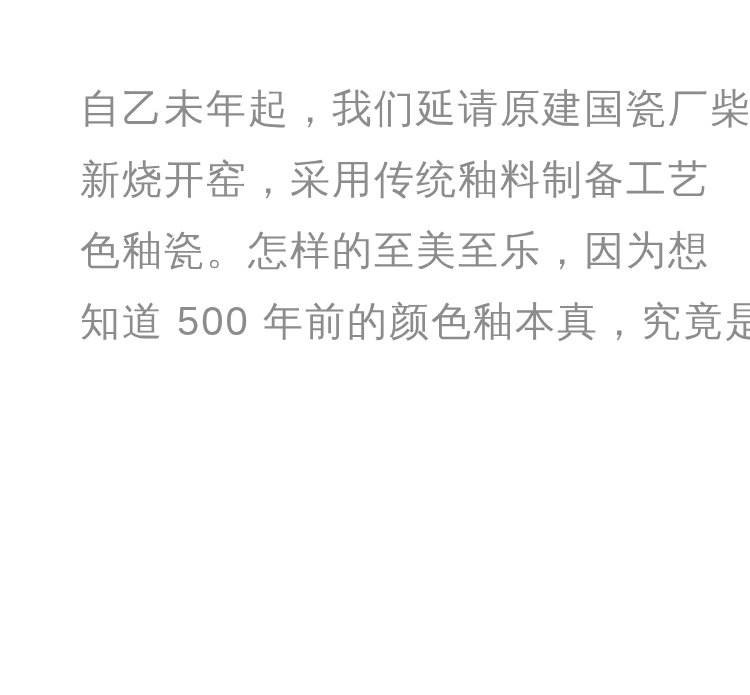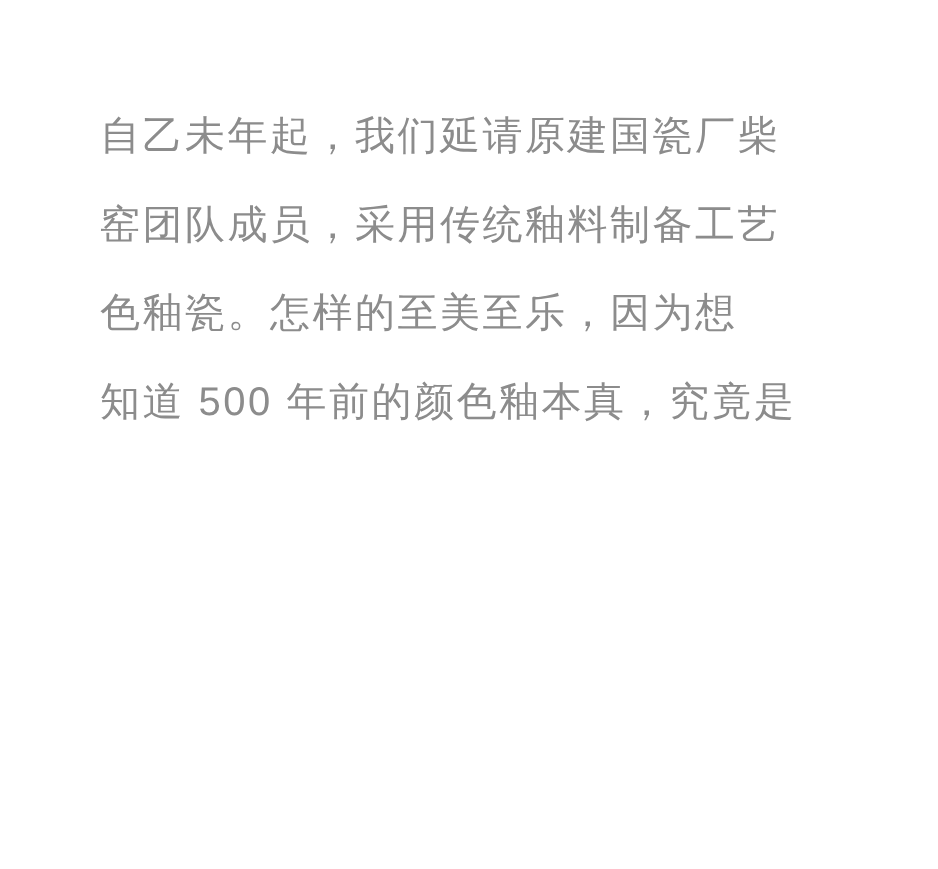--- a/index.html
+++ b/index.html
@@ -19,30 +19,30 @@
     color: #8c8c8c;
   }
   .paragraph {
     margin: 0;
     padding: 0;
   }
   .paragraph + .paragraph {
     margin-top: 44px;
   }
   .text-line {
-    font-size: 32px;
+    font-size: 40px;
     line-height: 71px;
     letter-spacing: 2px;
     white-space: nowrap;
     color: #8c8c8c;
   }
 </style>
 </head>
 <body>
 
 <div class="article-body">
   <div class="paragraph">
     <div class="text-line">自乙未年起，我们延请原建国瓷厂柴</div>
-    <div class="text-line">窑团队成员，采用传统釉料制备工艺</div>
+    <div class="text-line">新烧开窑，采用传统釉料制备工艺</div>
     <div class="text-line">色釉瓷。怎样的至美至乐，因为想</div>
     <div class="text-line">知道 500 年前的颜色釉本真，究竟是</div>
   </div>
 </div>
 
 </body></html>

